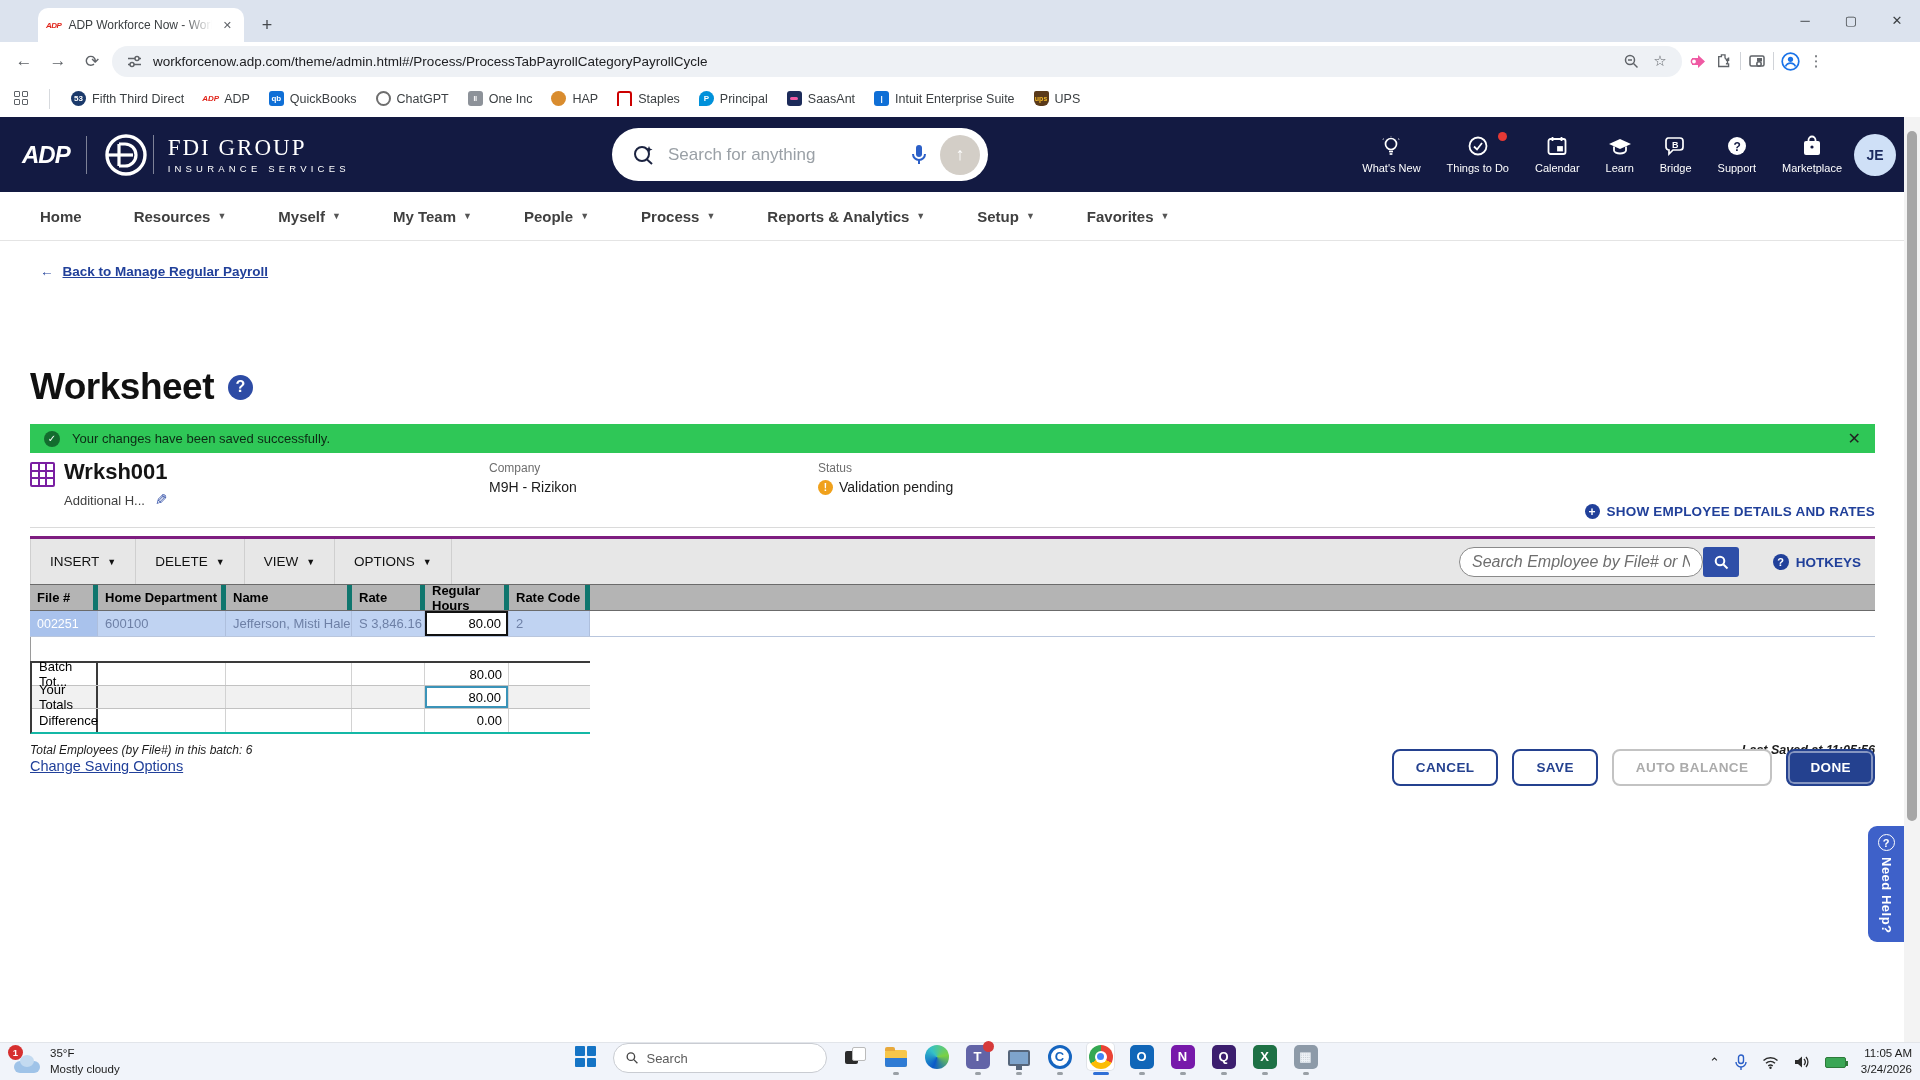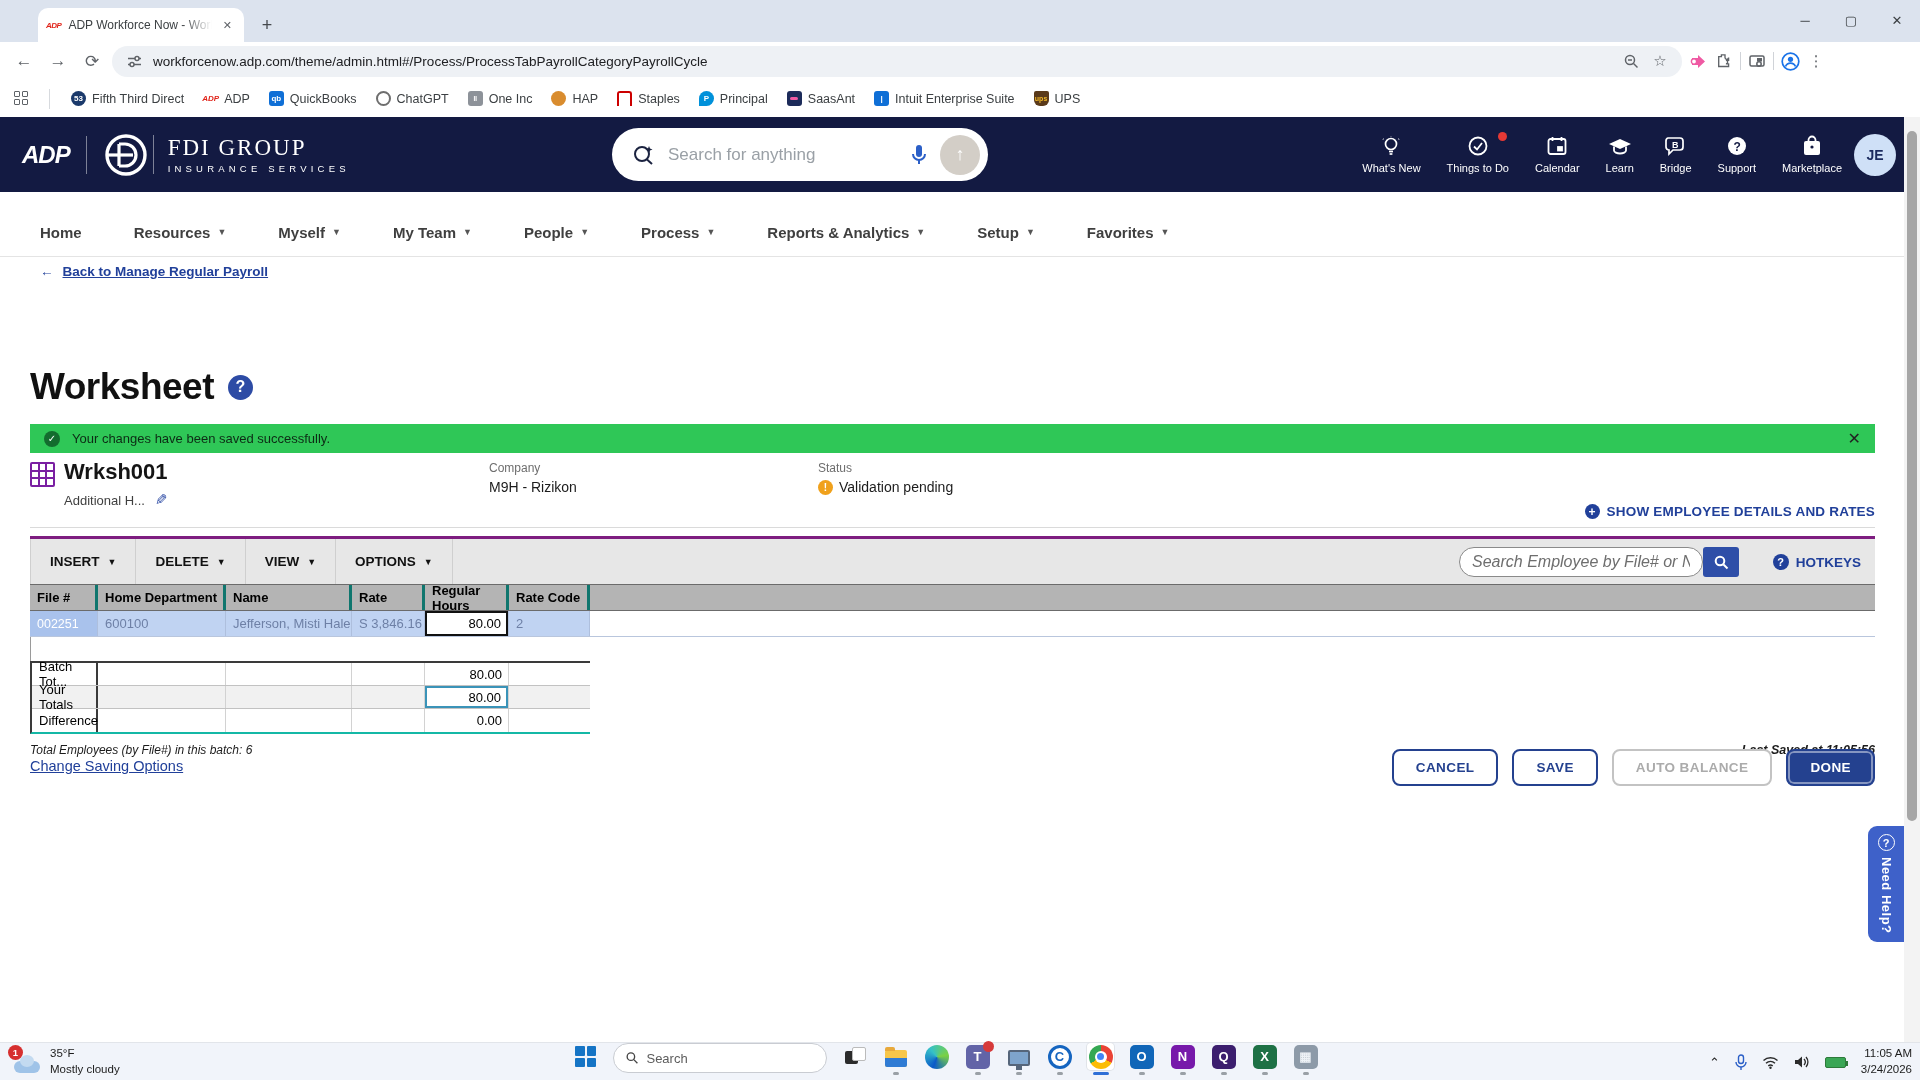--- a/index.html
+++ b/index.html
@@ -41,21 +41,21 @@
   .adp-search input{border:none;outline:none;flex:1;font-size:17px;color:#202124;font-family:"Liberation Sans",sans-serif}
   .adp-search input::placeholder{color:#9aa0a6}
   .upbtn{width:40px;height:40px;border-radius:50%;background:#d3cec7;display:flex;align-items:center;justify-content:center;color:#fff;font-size:18px}
   .hdr-icons{position:absolute;right:78px;top:0;height:75px;display:flex;align-items:center;gap:26px}
   .hicon{display:flex;flex-direction:column;align-items:center;gap:5px;color:#fff;position:relative}
   .hicon .lbl{font-size:11px;white-space:nowrap}
   .hbadge{position:absolute;top:-3px;right:2px;width:9px;height:9px;border-radius:50%;background:#e53935}
   .avatar{position:absolute;right:24px;top:17px;width:42px;height:42px;border-radius:50%;background:#cfe0f7;display:flex;align-items:center;justify-content:center;font-size:14px;font-weight:bold;color:#1b2a5e}
 
   
-  .adp-nav{position:absolute;left:0;top:208px;width:1920px;height:49px;background:#fff;border-bottom:1px solid #e4e4e4;display:flex;align-items:center;padding-left:40px;gap:52px}
+  .adp-nav{position:absolute;left:0;top:192px;width:1920px;height:49px;background:#fff;border-bottom:1px solid #e4e4e4;display:flex;align-items:center;padding-left:40px;gap:52px}
   .nav-item{font-size:15px;font-weight:bold;color:#3f3f3f;display:flex;align-items:center;gap:7px;white-space:nowrap}
   .nav-item .caret{font-size:9px;color:#555}
 
   
   .back-link{position:absolute;left:40px;top:264px;font-size:13.5px;font-weight:bold;color:#21409a;display:flex;align-items:center;gap:9px}
   .back-link .bl-text{text-decoration:underline}
   .page-title-row{position:absolute;left:30px;top:366px;display:flex;align-items:center;gap:14px}
   .page-title{font-size:37px;font-weight:800;color:#111;letter-spacing:-.5px}
   .help-circ{width:25px;height:25px;border-radius:50%;background:#2d4ba5;color:#fff;font-size:16px;font-weight:bold;display:flex;align-items:center;justify-content:center}
   .banner{position:absolute;left:30px;top:424px;width:1845px;height:29px;background:#2fc757;display:flex;align-items:center;padding:0 14px;gap:12px}
@@ -73,34 +73,34 @@
   .fieldgrp{position:absolute;top:461px}
   .fieldgrp .flabel{font-size:12px;color:#6e6e6e}
   .fieldgrp .fvalue{font-size:14px;color:#1c1c1c;margin-top:4px;display:flex;align-items:center;gap:6px}
   .warn-circ{width:15px;height:15px;border-radius:50%;background:#f0a11c;color:#fff;font-size:10px;font-weight:bold;display:flex;align-items:center;justify-content:center}
   .show-link{position:absolute;right:45px;top:504px;display:flex;align-items:center;gap:7px;color:#21409a;font-size:13.5px;font-weight:bold;letter-spacing:.2px}
   .plus-circ{width:15px;height:15px;border-radius:50%;background:#21409a;color:#fff;font-size:12px;display:flex;align-items:center;justify-content:center}
   .thin-hr{position:absolute;left:30px;top:527px;width:1845px;height:1px;background:#dadada}
 
   
   .ws-toolbar{position:absolute;left:30px;top:536px;width:1845px;height:48px;background:#e7e7e7;border-top:3px solid #7e1d80;display:flex;align-items:stretch}
-  .tb-btn{display:flex;align-items:center;gap:8px;padding:12px 19px;font-size:13.5px;font-weight:bold;color:#111;border-right:1px solid #cfcfcf}
+  .tb-btn{display:flex;align-items:center;gap:8px;padding:12px 19px;font-size:13.5px;font-weight:normal;color:#111;border-right:1px solid #cfcfcf}
   .tb-btn:first-child{border-left:1px solid #cfcfcf}
   .tb-btn .caret{font-size:9px}
   .emp-search{position:absolute;right:172px;top:8px;width:244px;height:30px;border:1px solid #8a8a8a;border-radius:15px;background:#fff;display:flex;align-items:center;padding:0 12px}
   .emp-search input{border:none;outline:none;width:100%;font-size:16px;font-style:italic;color:#333;font-family:"Liberation Sans",sans-serif}
   .emp-search input::placeholder{color:#6e6e6e}
   .emp-search-btn{position:absolute;right:136px;top:8px;width:36px;height:30px;background:#2e4ea8;border-radius:3px;display:flex;align-items:center;justify-content:center}
   .hotkeys{position:absolute;right:14px;top:15px;display:flex;align-items:center;gap:7px;color:#21409a;font-size:13.5px;font-weight:bold}
   .q-circ{width:16px;height:16px;border-radius:50%;background:#21409a;color:#fff;font-size:11px;font-weight:bold;display:flex;align-items:center;justify-content:center}
 
   
   .wtable{position:absolute;left:30px;top:584px;width:1845px}
   .thead{display:flex;height:27px;background:#b4b4b4;border-top:1px solid #6b6b6b;border-bottom:1px solid #6b6b6b}
-  .thead .c{font-size:13px;font-weight:bold;color:#000;display:flex;align-items:center;padding-left:7px;border-right:3px solid #0f766e}
+  .thead .c{font-size:13px;font-weight:bold;color:#000;display:flex;align-items:center;padding-left:7px;border-right:5px solid #0f766e}
   .c0{width:68px}.c1{width:128px}.c2{width:126px}.c3{width:73px}.c4{width:84px;justify-content:flex-start}.c5{width:81px}.cf{flex:1;border-right:none !important}
   .trow{display:flex;height:26px;background:#fff;border-bottom:1px solid #b9c6dd}
   .trow .c{font-size:13px;color:#6e80a6;display:flex;align-items:center;padding-left:7px;background:#c0d3f2;border-right:1px solid #aebfdd}
   .trow .cfile{background:#a9c2ec;color:#fff;font-size:12.5px}
   .trow .chours{background:#c0d3f2;padding:0}
   .hours-input{width:100%;height:100%;background:#fff;border:2px solid #111;display:flex;align-items:center;justify-content:flex-end;padding-right:5px;font-size:13px;color:#000}
   .trow .cblank{background:#fff;border-right:none}
   .gap-row{height:24px;border-left:1px solid #9a9a9a;width:560px}
   .totals{width:560px;border-top:2px solid #3a3a3a;border-bottom:2px solid #14b8a6;border-left:2px solid #3a3a3a}
   .totrow{display:flex;height:23px;border-bottom:1px solid #c2c2c2;background:#fff}

